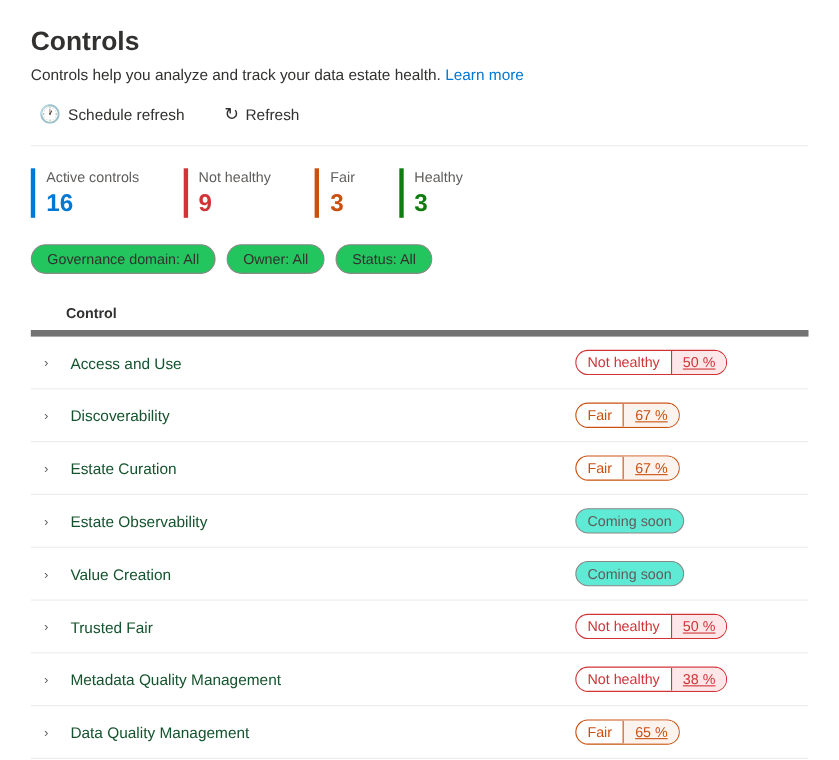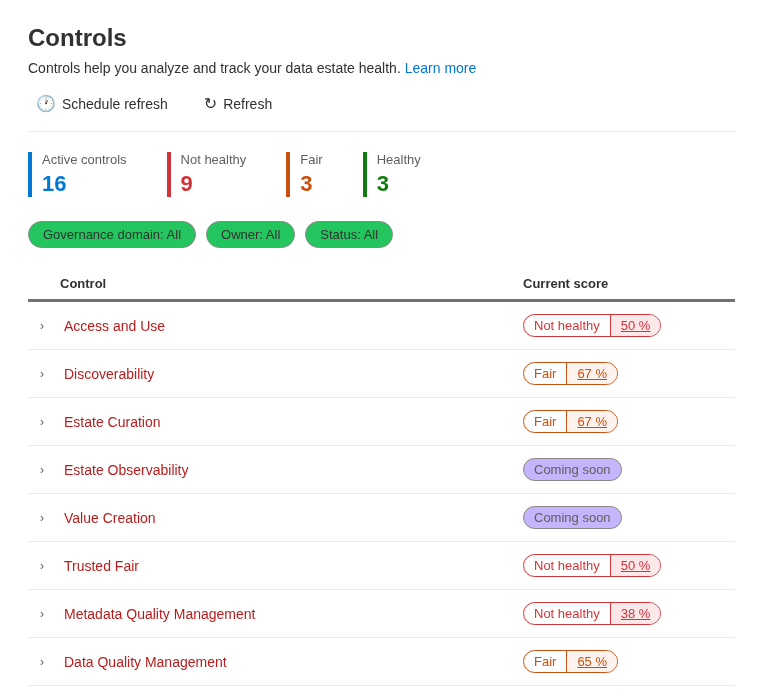--- a/index.html
+++ b/index.html
@@ -88,21 +88,21 @@
     }
 
     .table-container {
       width: 100%;
     }
     .table-header {
       display: flex;
       justify-content: space-between;
       align-items: flex-end;
       padding: 8px 12px 8px 32px;
-      border-bottom: 3px solid #737373;
+      border-bottom: 6px solid #737373;
       font-size: 13px;
       font-weight: 600;
       color: #323130;
     }
     .col-control { flex: 1; }
     .col-score { width: 200px; text-align: left; }
 
     .table-row {
       display: flex;
       justify-content: space-between;
@@ -117,21 +117,21 @@
       gap: 8px;
       flex: 1;
     }
     .chevron {
       font-size: 12px;
       color: #605e5c;
       width: 16px;
     }
     .row-name {
       font-size: 14px;
-      color: #b91c1c;
+      color: #14532d;
     }
     .row-score {
       width: 200px;
       display: flex;
       align-items: center;
       justify-content: flex-start;
     }
     .score-badge {
       display: flex;
       align-items: center;
@@ -141,21 +141,21 @@
       border: 1px solid;
     }
     .score-badge.not-healthy {
       border-color: #d13438;
     }
     .score-badge.fair {
       border-color: #ca5010;
     }
     .score-badge.coming-soon {
       border-color: #8a8886;
-      background: #c4b5fd;
+      background: #5eead4;
     }
     .badge-label {
       padding: 3px 10px;
       font-weight: 400;
     }
     .score-badge.not-healthy .badge-label { color: #d13438; }
     .score-badge.fair .badge-label { color: #ca5010; }
     .score-badge.coming-soon .badge-label { color: #605e5c; }
 
     .badge-pct {
@@ -217,21 +217,20 @@
 
 <div class="filters">
   <button class="filter-pill">Governance domain: All</button>
   <button class="filter-pill">Owner: All</button>
   <button class="filter-pill">Status: All</button>
 </div>
 
 <div class="table-container">
   <div class="table-header">
     <div class="col-control">Control</div>
-    <div class="col-score">Current score</div>
   </div>
 
   <div id="table-body">
       <div class="table-row">
     <div class="row-left">
       <span class="chevron">›</span>
       <span class="row-name">Access and Use</span>
     </div>
     <div class="row-score">
       <span class="score-badge not-healthy">

